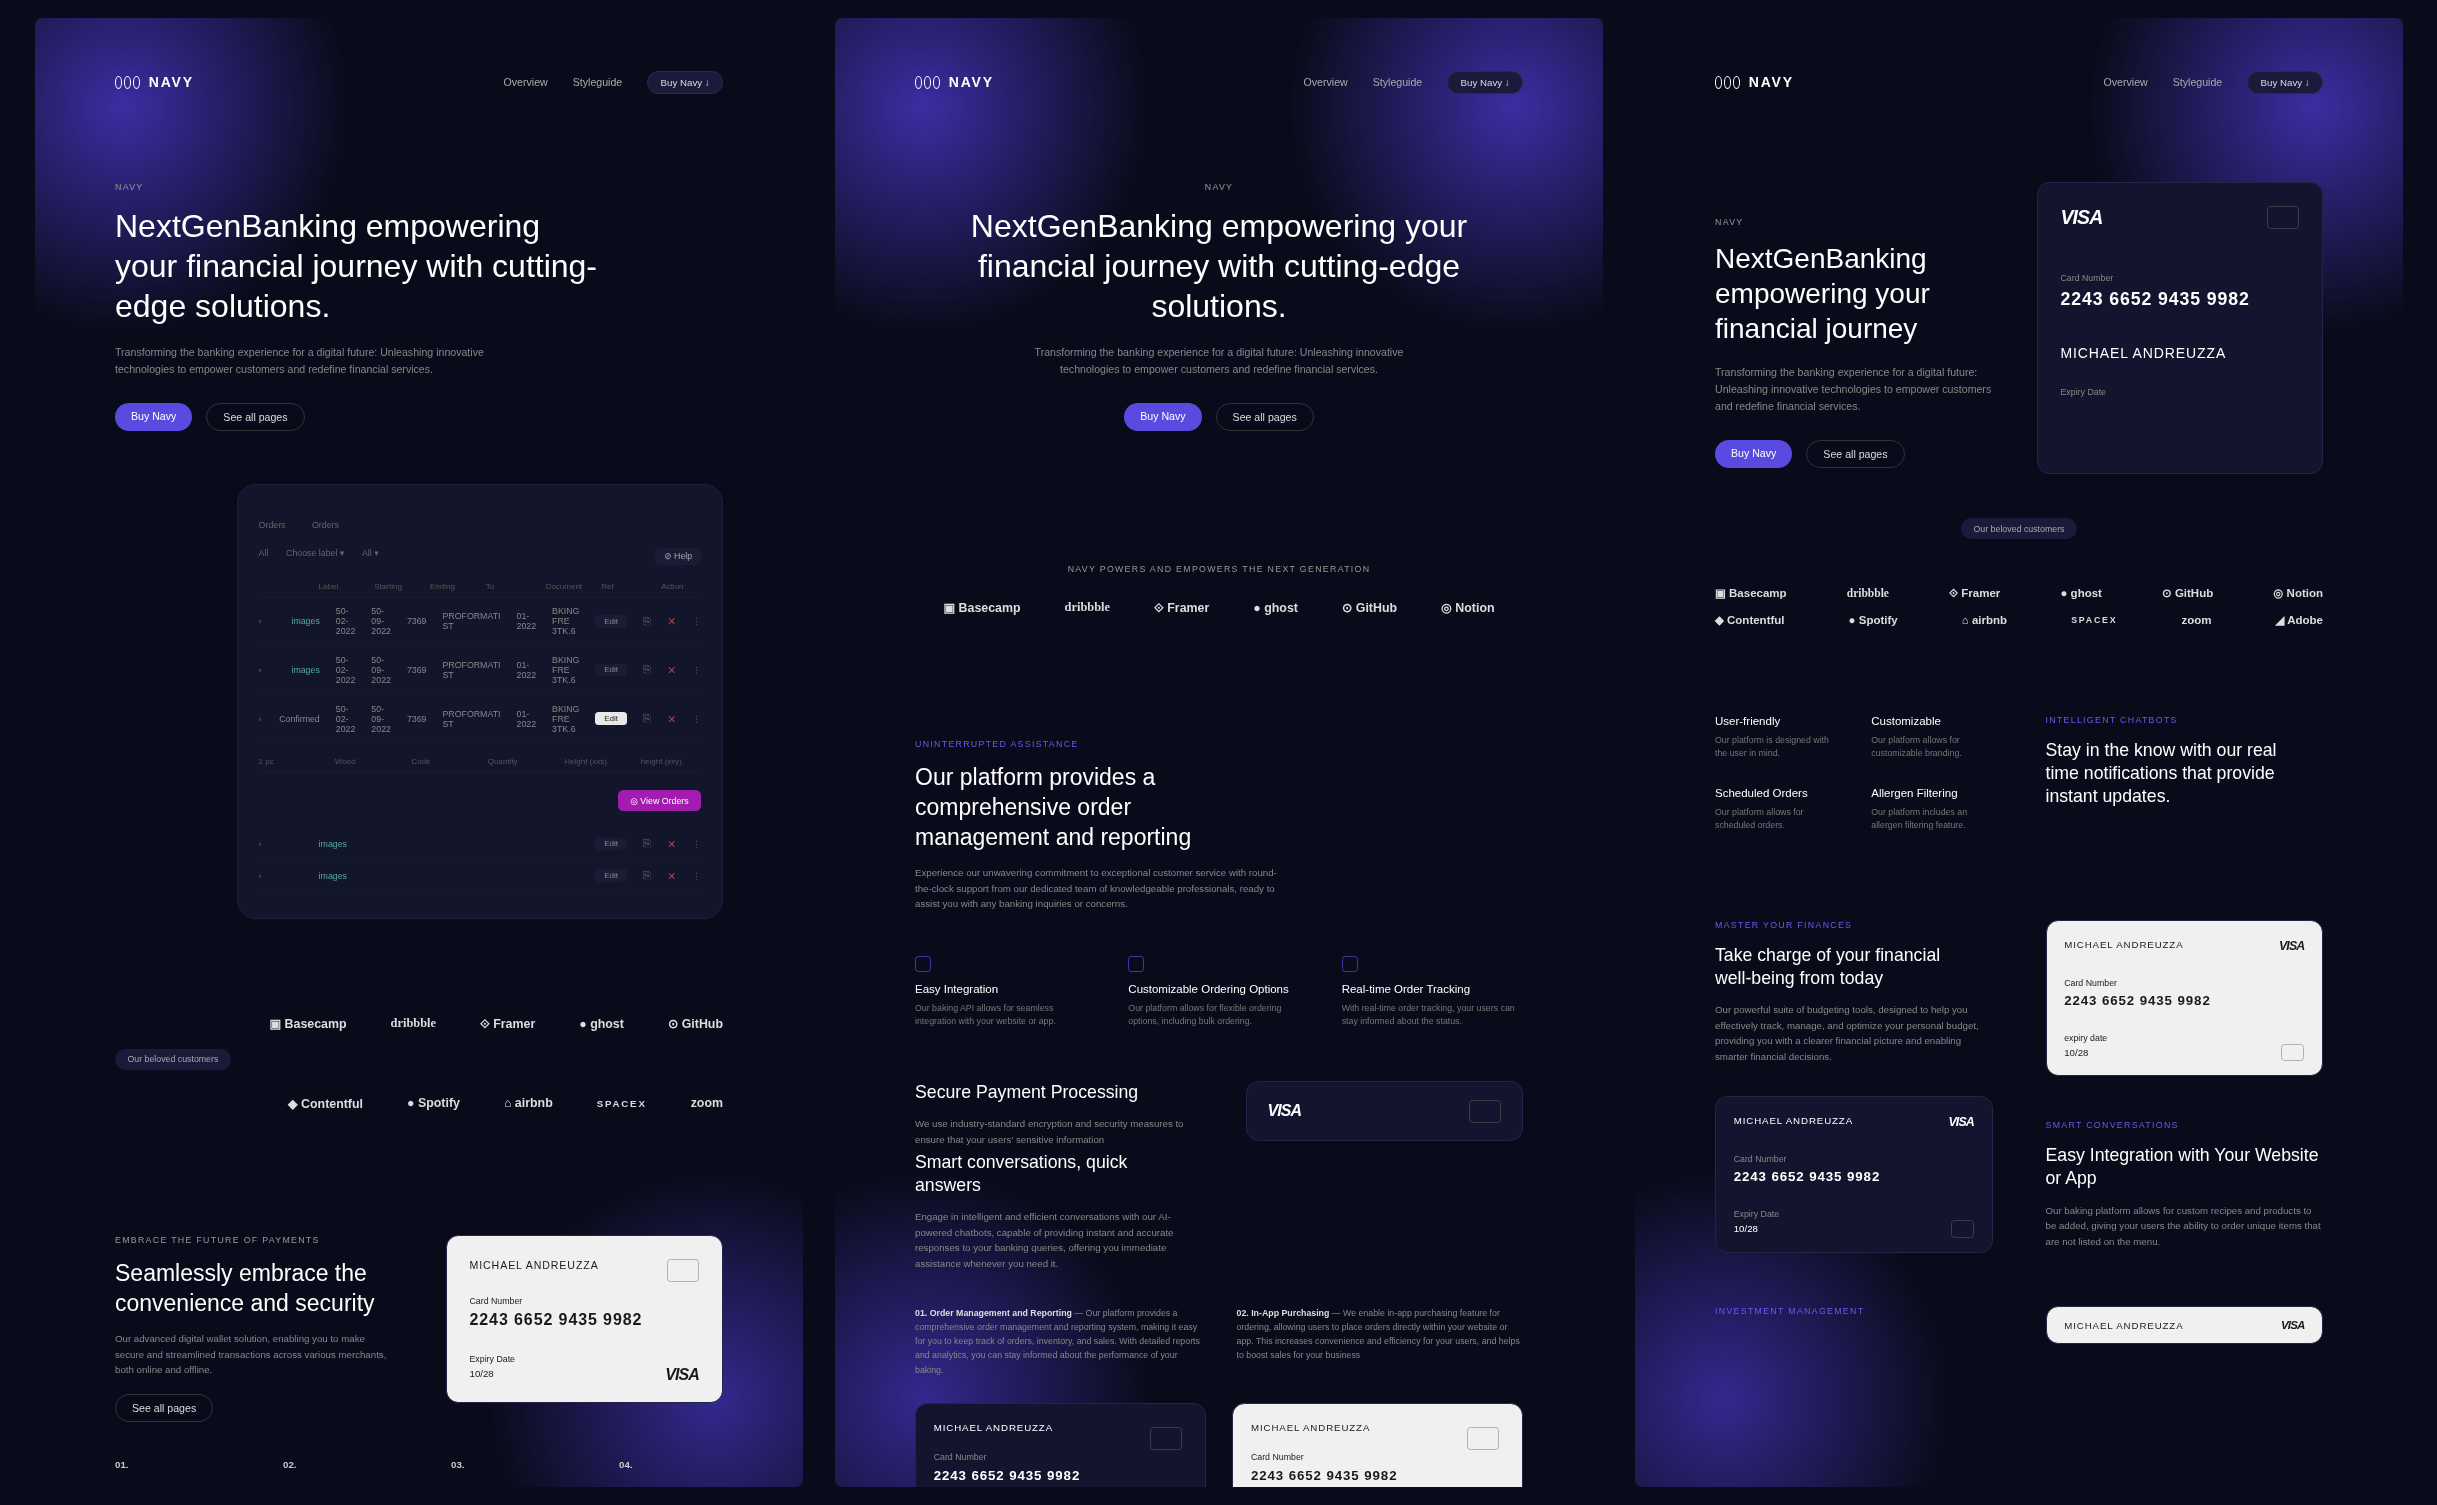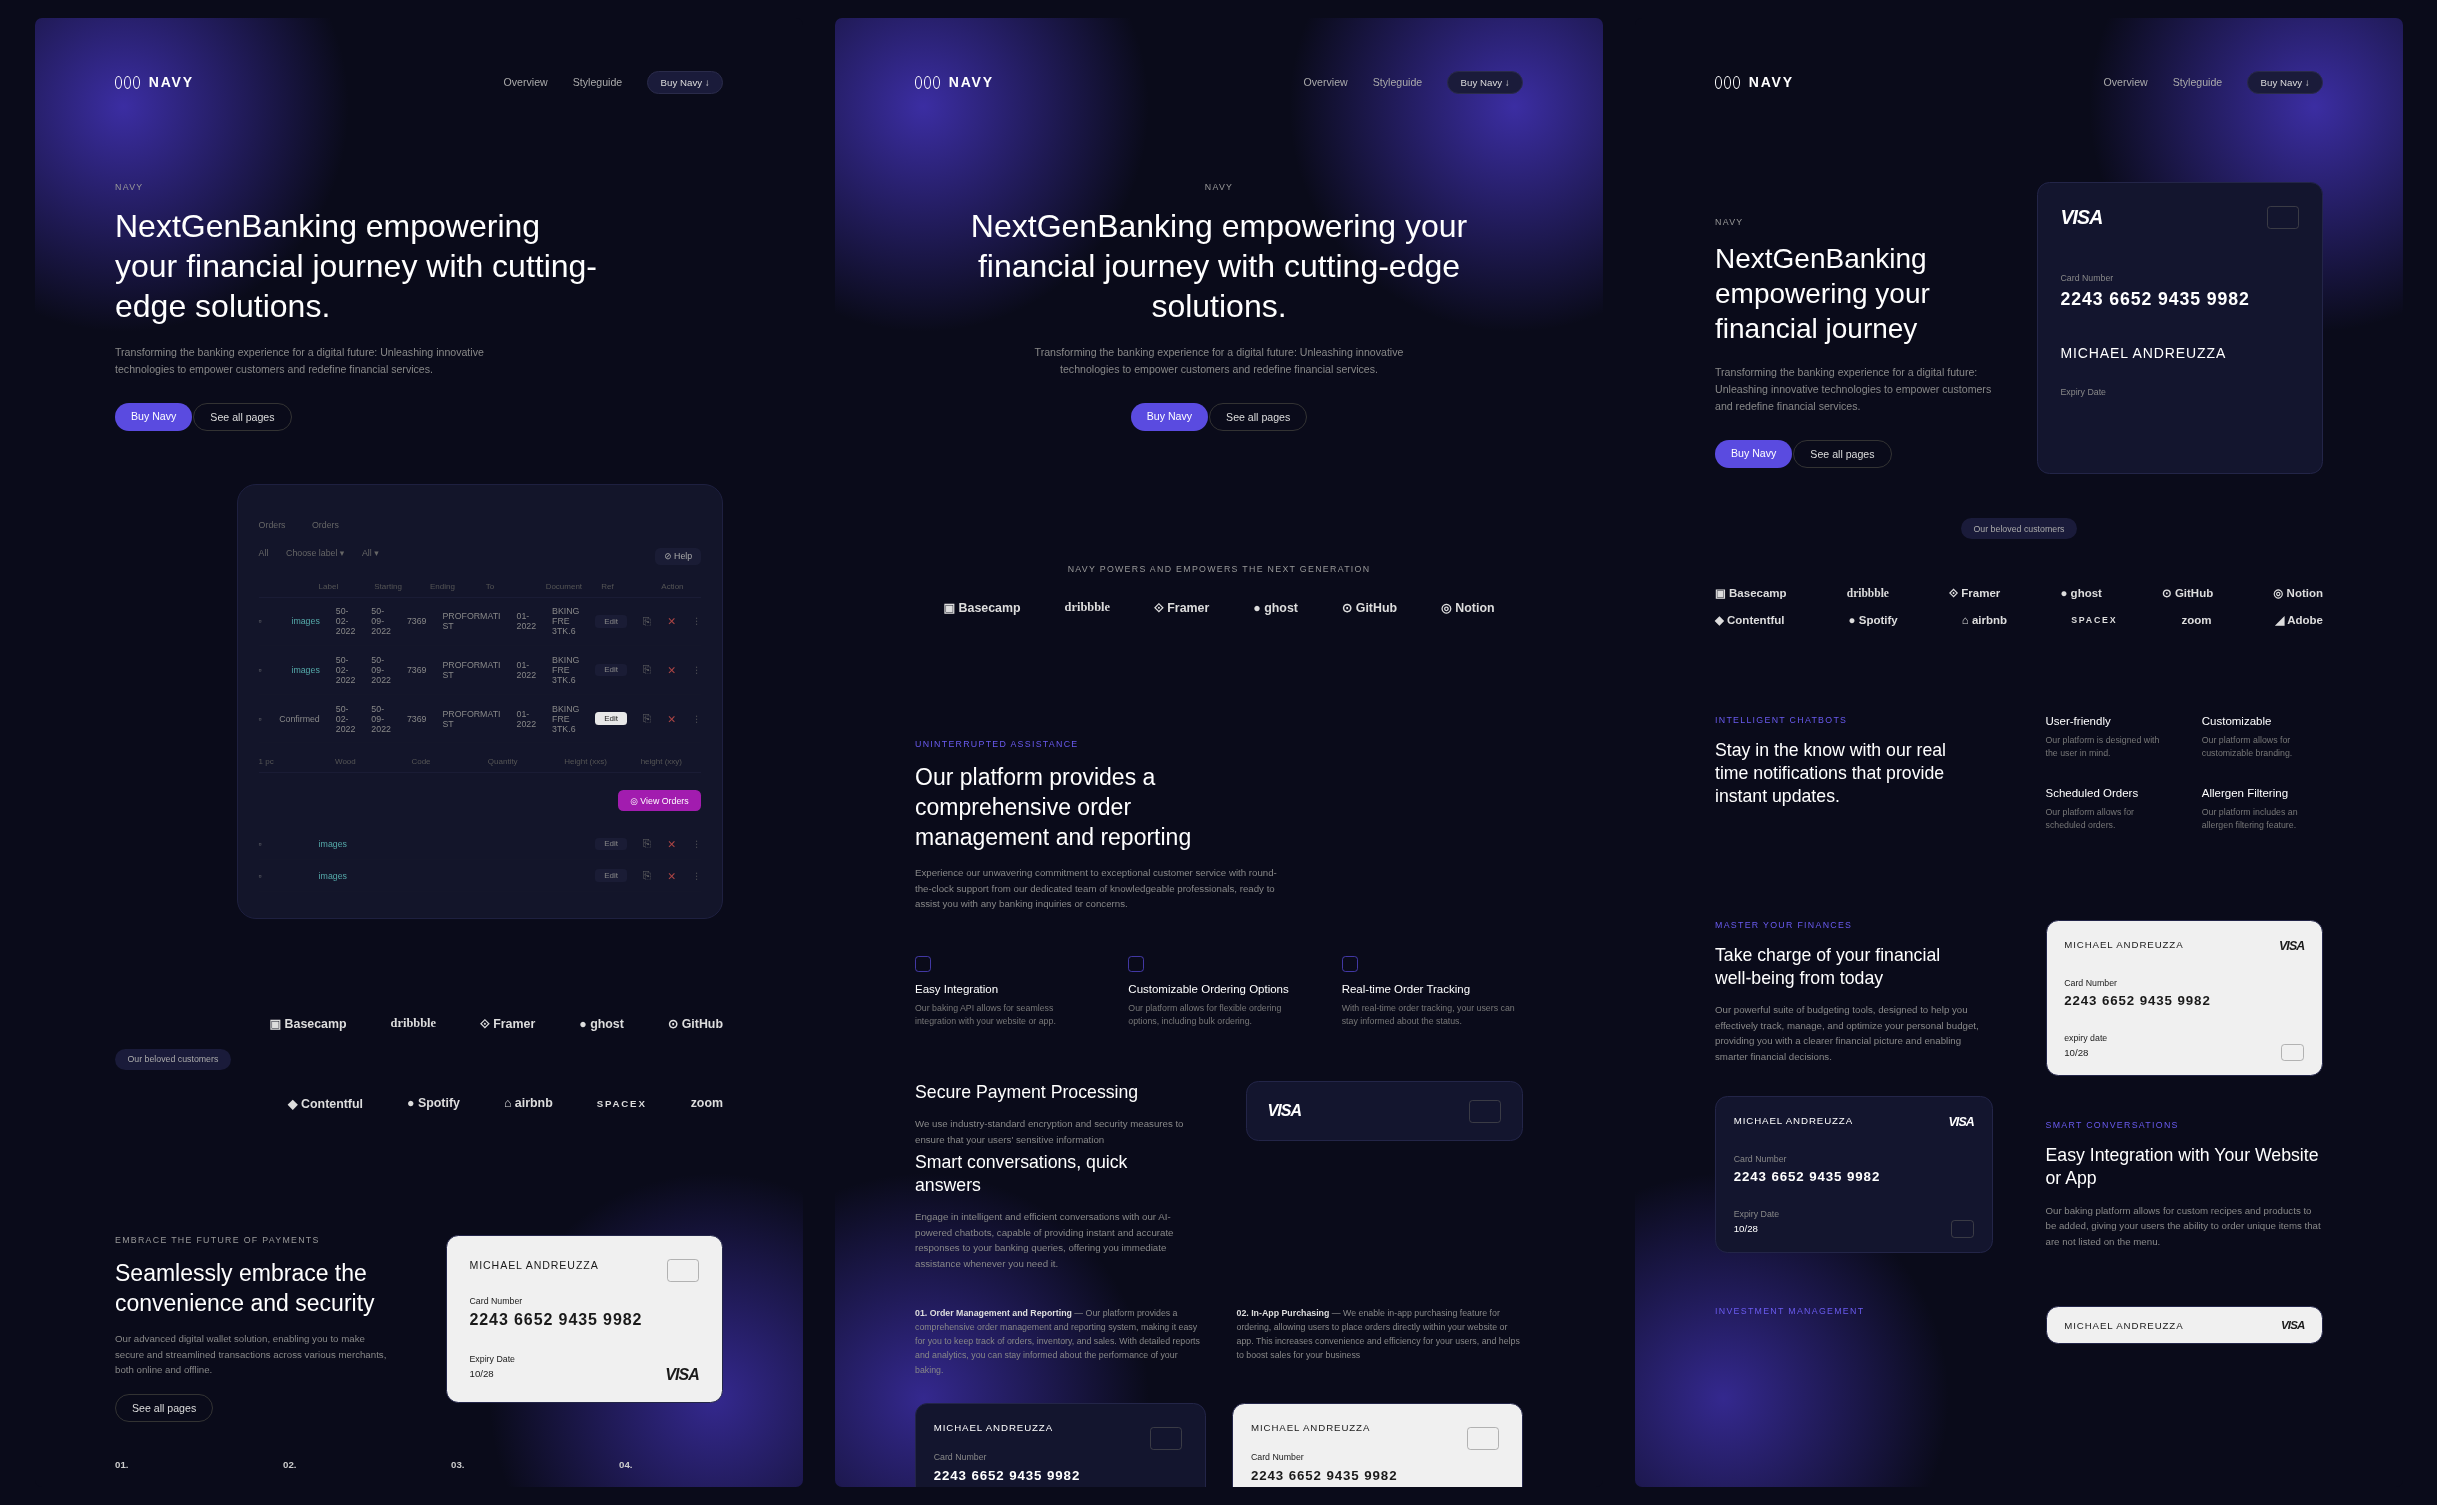--- a/index.html
+++ b/index.html
@@ -13,21 +13,21 @@
 .logo{display:flex;align-items:center;gap:8.8px;font-weight:700;letter-spacing:1.8px;font-size:14px}
 .logo-icon{width:25px;height:12.4px;display:flex;gap:1.8px}
 .logo-icon span{width:7px;height:12.4px;border:1.8px solid #fff;border-radius:50%}
 .nav-links{display:flex;align-items:center;gap:25px;font-size:10.6px}
 .nav-link{color:#aaa}
 .btn-pill{background:#1a1b3a;border:0.9px solid #2a2b4a;padding:5.3px 12.4px;border-radius:17.7px;font-size:9.7px;color:#ddd}
 .eyebrow{font-size:8.8px;letter-spacing:1.3px;color:#999;text-transform:uppercase;margin-bottom:14px}
 .hero-title{font-size:32px;font-weight:500;line-height:1.25;margin-bottom:17.7px;max-width:495px}
 .p3 .hero-title{font-size:28px;max-width:283px}
 .hero-sub{font-size:10.6px;color:#888;line-height:1.6;max-width:389px;margin-bottom:25px}
-.btn-row{display:flex;gap:1px}
+.btn-row{display:flex;gap:14px}
 .btn-primary{background:#5a4be0;padding:7px 16px;border-radius:17.7px;font-size:10.6px;color:#fff}
 .btn-outline{background:transparent;border:0.9px solid #333;padding:7px 16px;border-radius:17.7px;font-size:10.6px;color:#ddd}
 .center{text-align:center}
 .center .hero-title,.center .hero-sub{margin-left:auto;margin-right:auto}
 .center .btn-row{justify-content:center}
 .app-mockup{margin-top:53px;margin-left:auto;width:80%;background:#13152a;border-radius:19px;border:0.9px solid #1e2040;padding:35px 21px 26.5px;position:relative;z-index:2}
 .mockup-tabs{display:flex;gap:26.5px;font-size:8.8px;color:#666;margin-bottom:17.7px}
 .mockup-filters{display:flex;gap:17.7px;font-size:8.8px;color:#666;margin-bottom:12.4px;align-items:flex-start}
 .mockup-filters .sp{flex:1}
 .mockup-help{background:#1a1c35;border-radius:5.3px;padding:3.5px 8.8px;font-size:8.8px;color:#aaa}
@@ -421,44 +421,44 @@
   <div class="brands-row" style="position:relative;z-index:2;margin-top:12.4px;justify-content:space-between">
     <span>◆ Contentful</span>
       <span>● Spotify</span>
       <span>⌂ airbnb</span>
       <span style="letter-spacing:1.8px;font-size:8.8px">SPACEX</span>
       <span>zoom</span>
       <span>◢ Adobe</span>
   </div>
   <div class="section two-col">
     <div class="col">
-      <div class="eyebrow" style="color:#6a5bf0">INTELLIGENT CHATBOTS</div>
-      <div class="section-title" style="font-size:17.7px;max-width:265px">Stay in the know with our real time notifications that provide instant updates.</div>
-    </div>
-    <div class="col">
       <div class="feat-grid2">
         <div class="feat">
             <h4>User-friendly</h4>
             <p>Our platform is designed with the user in mind.</p>
           </div>
         <div class="feat">
             <h4>Customizable</h4>
             <p>Our platform allows for customizable branding.</p>
           </div>
       </div>
       <div class="feat-grid2" style="margin-top:26.5px">
         <div class="feat">
             <h4>Scheduled Orders</h4>
             <p>Our platform allows for scheduled orders.</p>
           </div>
         <div class="feat">
             <h4>Allergen Filtering</h4>
             <p>Our platform includes an allergen filtering feature.</p>
           </div>
       </div>
+    </div>
+    <div class="col">
+      <div class="eyebrow" style="color:#6a5bf0">INTELLIGENT CHATBOTS</div>
+      <div class="section-title" style="font-size:17.7px;max-width:265px">Stay in the know with our real time notifications that provide instant updates.</div>
     </div>
   </div>
   <div class="section two-col">
     <div class="col">
       <div class="eyebrow" style="color:#6a5bf0">MASTER YOUR FINANCES</div>
       <div class="section-title" style="font-size:17.7px;max-width:265px">Take charge of your financial well-being from today</div>
       <div class="section-sub" style="max-width:283px">Our powerful suite of budgeting tools, designed to help you effectively track, manage, and optimize your personal budget, providing you with a clearer financial picture and enabling smarter financial decisions.</div>
       <div class="card" style="margin-top:32px;padding:17.7px">
         <div style="display:flex;justify-content:space-between">
             <span class="card-name" style="margin-top:0;font-size:9.7px">MICHAEL ANDREUZZA</span>

